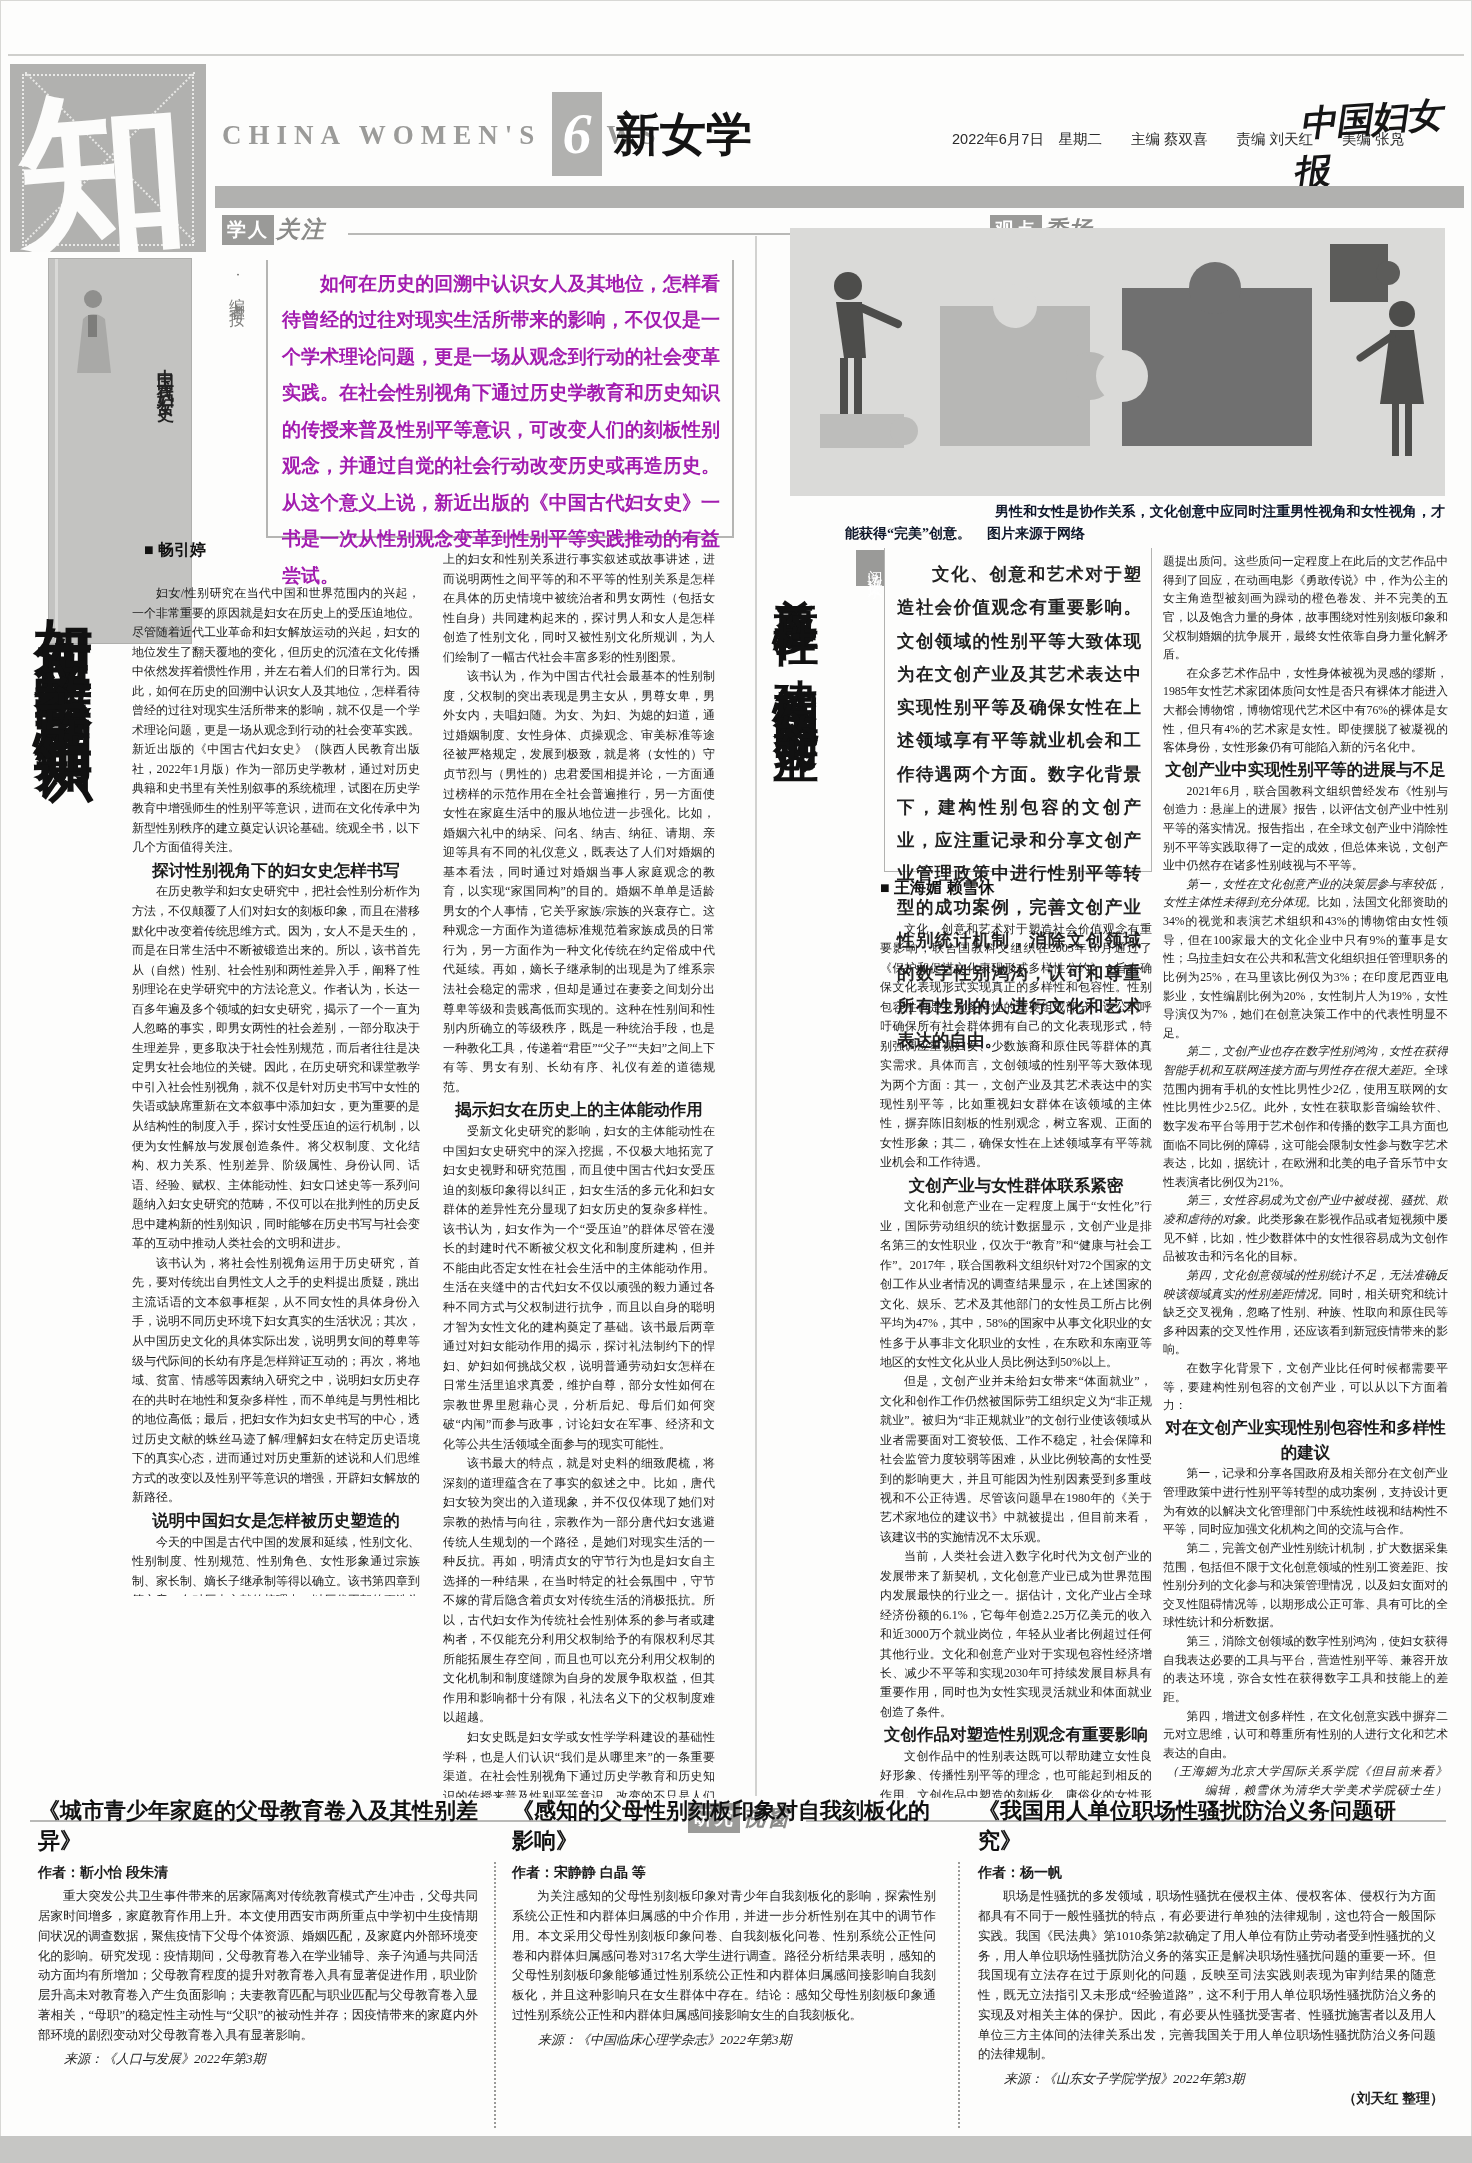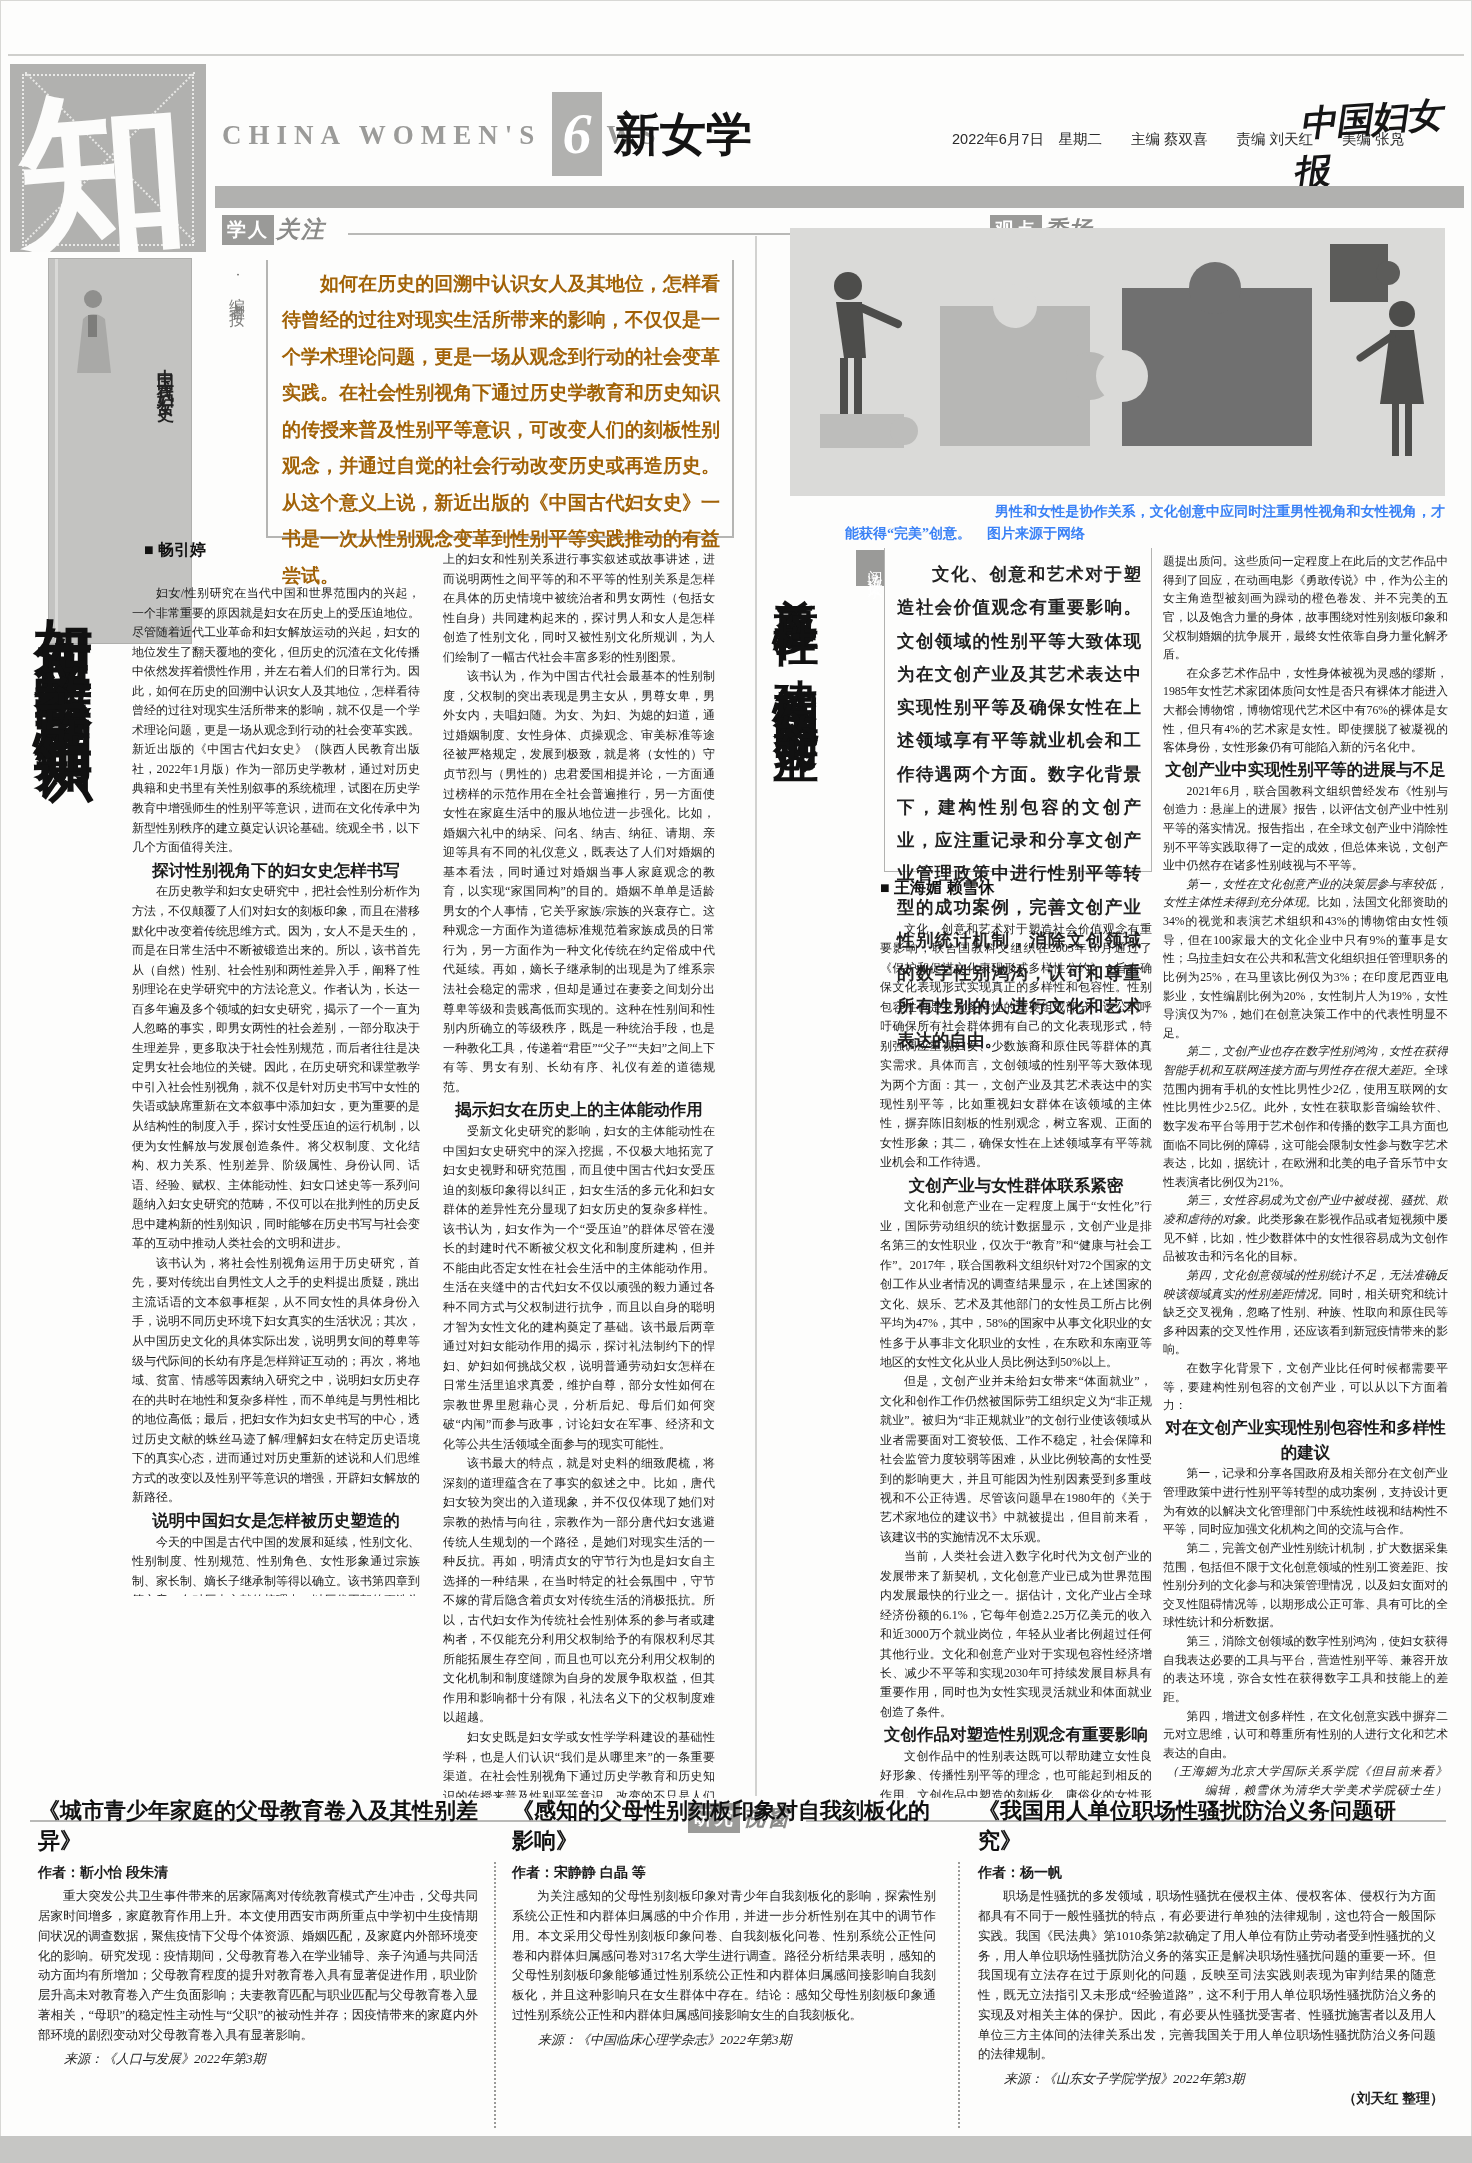--- a/index.html
+++ b/index.html
@@ -38,21 +38,21 @@
   .book-title{position:absolute;right:14px;top:96px;writing-mode:vertical-rl;
               font:700 17px "Liberation Serif",serif;color:#222;letter-spacing:6px;}
   .book-fig{position:absolute;left:14px;top:26px;}
   
   .ed-note{left:224px;top:260px;width:522px;height:292px;}
   .ed-label{position:absolute;left:2px;top:12px;writing-mode:vertical-rl;color:#7d7d7b;
             font:16px "Liberation Serif",serif;letter-spacing:7px;}
   .ed-text{position:absolute;left:42px;top:0;width:468px;height:278px;
            border-left:2px solid #b5b5b3;border-bottom:2px solid #b5b5b3;border-right:2px solid #b5b5b3;
            padding:6px 12px 12px 14px;box-sizing:border-box;
-           font:600 19px/1.92 "Liberation Serif",serif;text-align:justify;text-indent:2em;color:#a16207;}
+           font:600 19px/1.92 "Liberation Serif",serif;text-align:justify;text-indent:2em;color:#a21caf;}
   
   .v-title{writing-mode:vertical-rl;font-family:"Liberation Serif","DejaVu Serif",serif;
            font-weight:800;color:#111;}
   .title-left{left:24px;top:572px;height:1005px;font-size:58px;letter-spacing:9px;}
   .title-op{left:766px;top:562px;height:985px;font-size:45px;letter-spacing:6px;}
   .byline{font:700 16px "Liberation Sans","DejaVu Sans",sans-serif;color:#111;}
   .byline1{left:144px;top:540px;} .byline2{left:880px;top:878px;}
   
   .flow{overflow:hidden;text-align:justify;color:#1c1c1c;}
   .flow .fi{margin:0;}
@@ -62,21 +62,21 @@
         text-indent:0;margin:11px 0 9px;}
   .fi-note{text-align:right;text-indent:0;margin-top:6px;letter-spacing:1px;}
   .fi-pl em,.fi-note,.fi-src{font-style:italic;}
   .col1{left:132px;top:584px;width:288px;height:1012px;font-size:12px;line-height:1.63;}
   .col2{left:443px;top:550px;width:272px;height:1248px;font-size:12px;line-height:1.63;}
   .colA{left:880px;top:920px;width:272px;height:878px;font-size:12px;line-height:1.62;}
   .colB{left:1163px;top:552px;width:285px;height:1246px;font-size:11.8px;line-height:1.58;}
   
   .illus{left:790px;top:228px;width:655px;height:268px;background:#dadad8;}
   .caption{left:845px;top:501px;width:600px;font:600 14px/1.55 "Liberation Serif",serif;
-           text-align:justify;text-indent:150px;color:#3b82f6;}
+           text-align:justify;text-indent:150px;color:#0f172a;}
   .caption b{font-family:"Liberation Sans",sans-serif;margin-left:16px;}
   .hint-label{left:856px;top:550px;width:28px;padding:8px 0;background:#9a9a98;color:#fff;
               writing-mode:vertical-rl;text-align:center;font:15px "Liberation Serif",serif;
               letter-spacing:5px;}
   .hint-box{left:884px;top:548px;width:268px;height:324px;box-sizing:border-box;
             border:1.5px solid #b2b2b0;border-top:none;padding:10px 10px 8px 12px;
             font:600 17.5px/1.9 "Liberation Serif",serif;text-align:justify;text-indent:2em;color:#222;}
   
   .r-rule-l{left:30px;top:1820px;width:648px;}
   .r-rule-r{left:806px;top:1820px;width:640px;}

